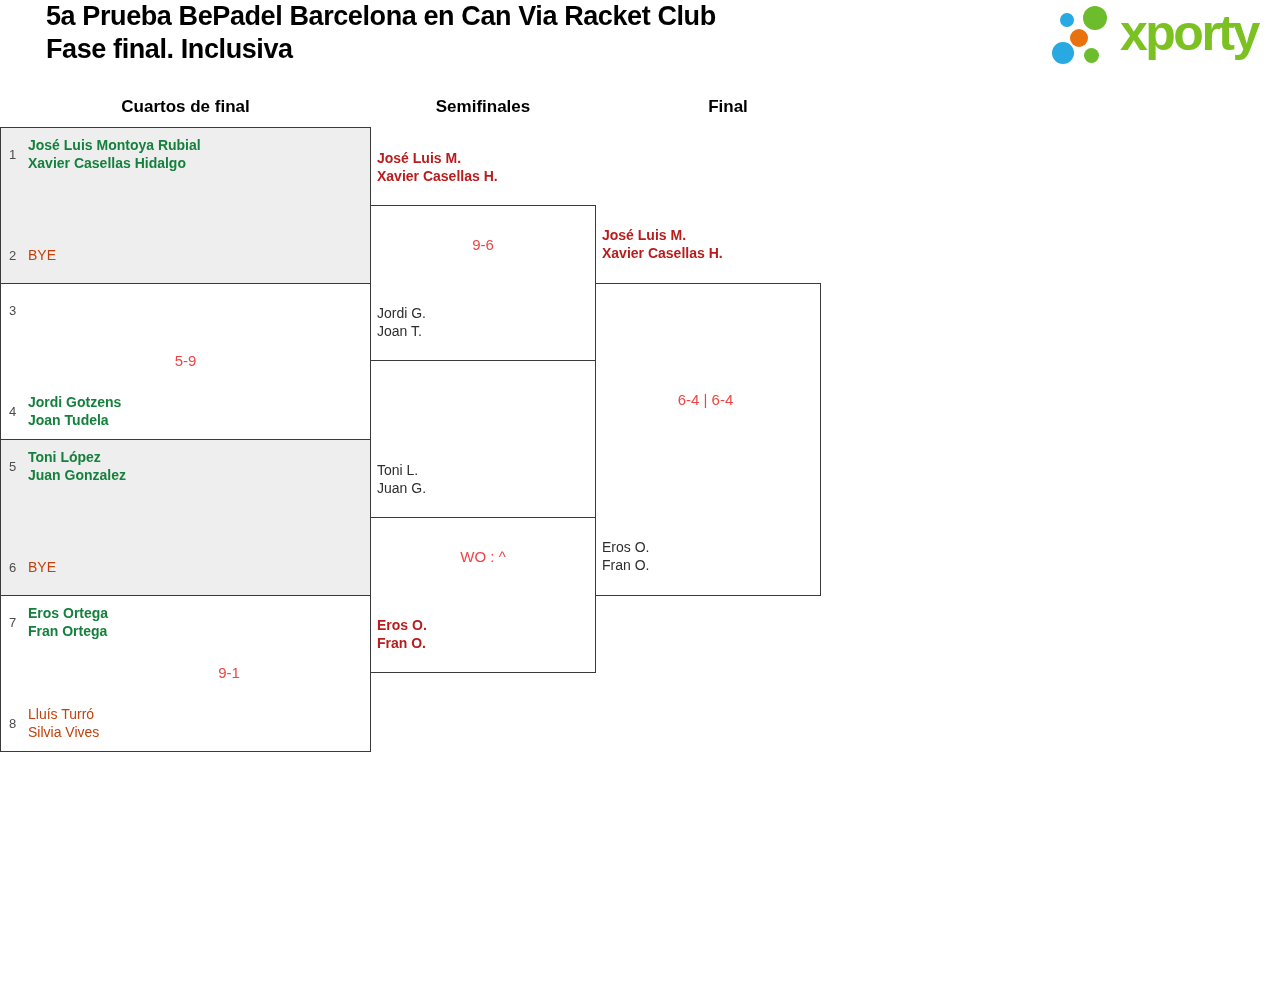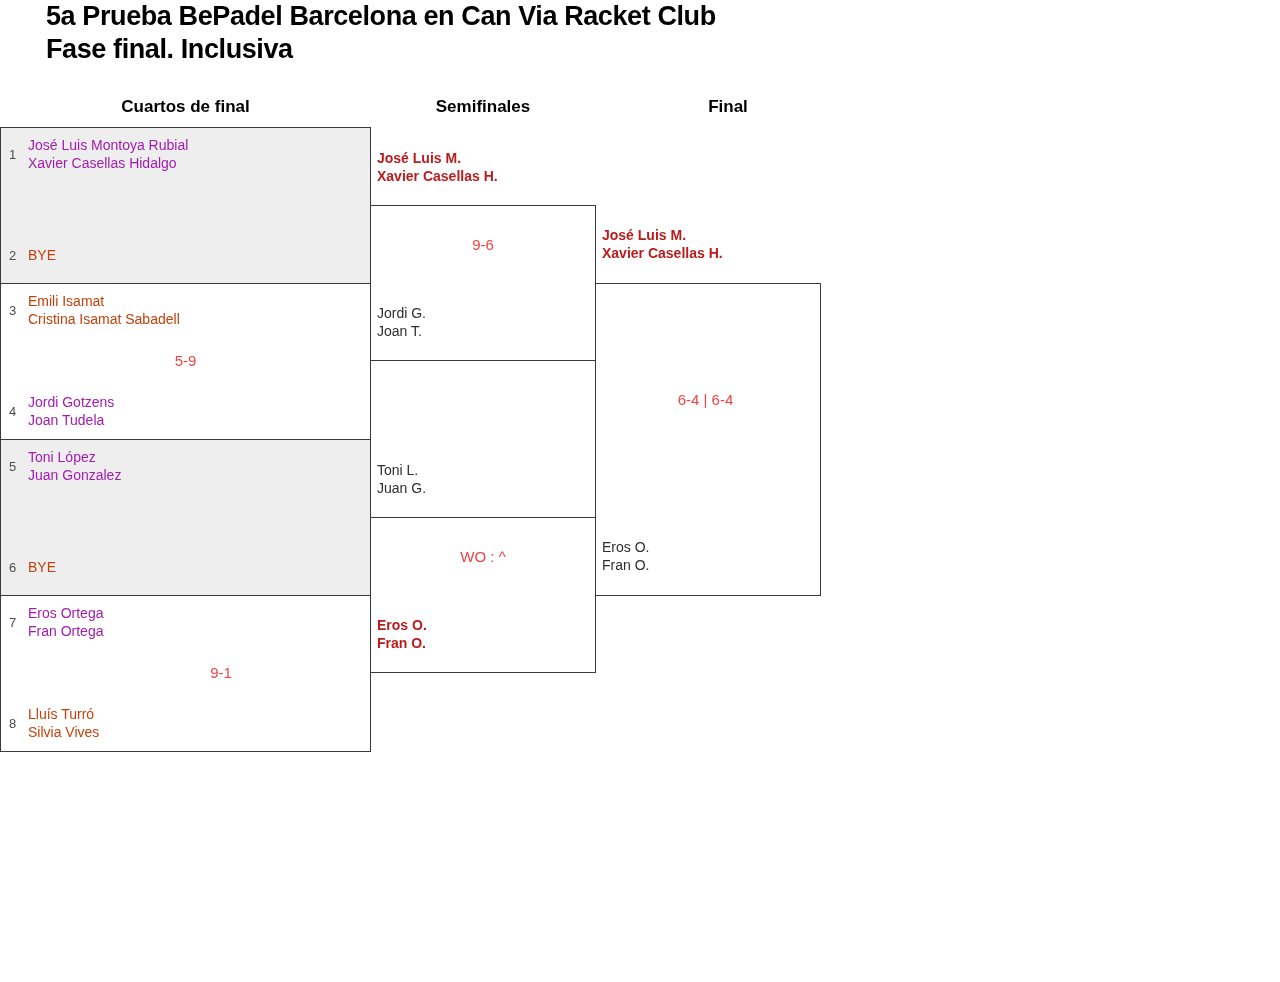--- a/index.html
+++ b/index.html
@@ -24,39 +24,47 @@
   .round-box { position:absolute; border:1px solid #3a3a3a; box-sizing:border-box;
                background:transparent; }
   
   .slot { position:absolute; left:8px; right:8px; height:36px;
           display:flex; align-items:center; }
   .slot-a { top:8px; }
   .slot-b { bottom:10px; }
   .seed { width:19px; flex:none; font-size:13px; color:#4c4c4c; }
   .names { font-size:14px; line-height:18px; color:#c2410c; cursor:pointer; }
   .names div:empty { display:none; }
-  .bold .names, .names.bold { font-weight:400; color:#a21caf; }
+  .bold .names, .names.bold { font-weight:700; color:#15803d; }
   
   .adv-label { position:absolute; font-size:14px; line-height:18px; color:#2e2e2e;
                cursor:pointer; }
   .adv-label.bold { font-weight:700; color:#b91c1c; }
   
   .score-label { position:absolute; font-size:15px; line-height:18px; color:#ef4444;
                  text-align:center; }
 </style>
 </head>
 <body>
 
 <div class="stage">
 
   <div class="title">
     <div>5a Prueba BePadel Barcelona en Can Via Racket Club</div>
     <div>Fase final. Inclusiva</div>
   </div>
 
+  <div class="logo">
+    <span class="dot" style="left:12px;top:9px;width:14px;height:14px;background:#29a9e1"></span>
+    <span class="dot" style="left:35px;top:2px;width:24px;height:24px;background:#6cbc2e"></span>
+    <span class="dot" style="left:22px;top:25px;width:18px;height:18px;background:#e8720d"></span>
+    <span class="dot" style="left:4px;top:38px;width:22px;height:22px;background:#29a9e1"></span>
+    <span class="dot" style="left:36px;top:44px;width:15px;height:15px;background:#6cbc2e"></span>
+    <span class="logo-text">xporty</span>
+  </div>
 
   <div class="round-label" style="left:0;width:371px">Cuartos de final</div>
   <div class="round-label" style="left:370px;width:226px">Semifinales</div>
   <div class="round-label" style="left:615px;width:226px">Final</div>
 
   <div class="match-box shaded" style="top:127px">
     <div class="slot slot-a">
       <span class="seed">1</span>
       <div class="names bold">
         <div>José Luis Montoya Rubial</div>
@@ -68,24 +76,20 @@
       <div class="names">
         <div>BYE</div>
 
       </div>
     </div>
   </div>
 
   <div class="match-box" style="top:283px">
     <div class="slot slot-a">
       <span class="seed">3</span>
-      <div class="names">
-        <div>Emili Isamat</div>
-        <div>Cristina Isamat Sabadell</div>
-      </div>
     </div>
     <div class="slot slot-b">
       <span class="seed">4</span>
       <div class="names bold">
         <div>Jordi Gotzens</div>
         <div>Joan Tudela</div>
       </div>
     </div>
   </div>
 
@@ -117,21 +121,21 @@
     <div class="slot slot-b">
       <span class="seed">8</span>
       <div class="names">
         <div>Lluís Turró</div>
         <div>Silvia Vives</div>
       </div>
     </div>
   </div>
 
   <div class="score-label" style="left:0;top:352px;width:371px">5-9</div>
-  <div class="score-label" style="left:8px;top:664px;width:426px">9-1</div>
+  <div class="score-label" style="left:16px;top:664px;width:426px">9-1</div>
 
   <div class="round-box" style="left:370px;top:205px;width:226px;height:156px"></div>
   <div class="round-box" style="left:370px;top:517px;width:226px;height:156px"></div>
 
   <div class="adv-label bold" style="left:377px;top:149px">
     <div>José Luis M.</div>
     <div>Xavier Casellas H.</div>
   </div>
   <div class="score-label" style="left:370px;top:236px;width:226px">9-6</div>
   <div class="adv-label" style="left:377px;top:304px">

